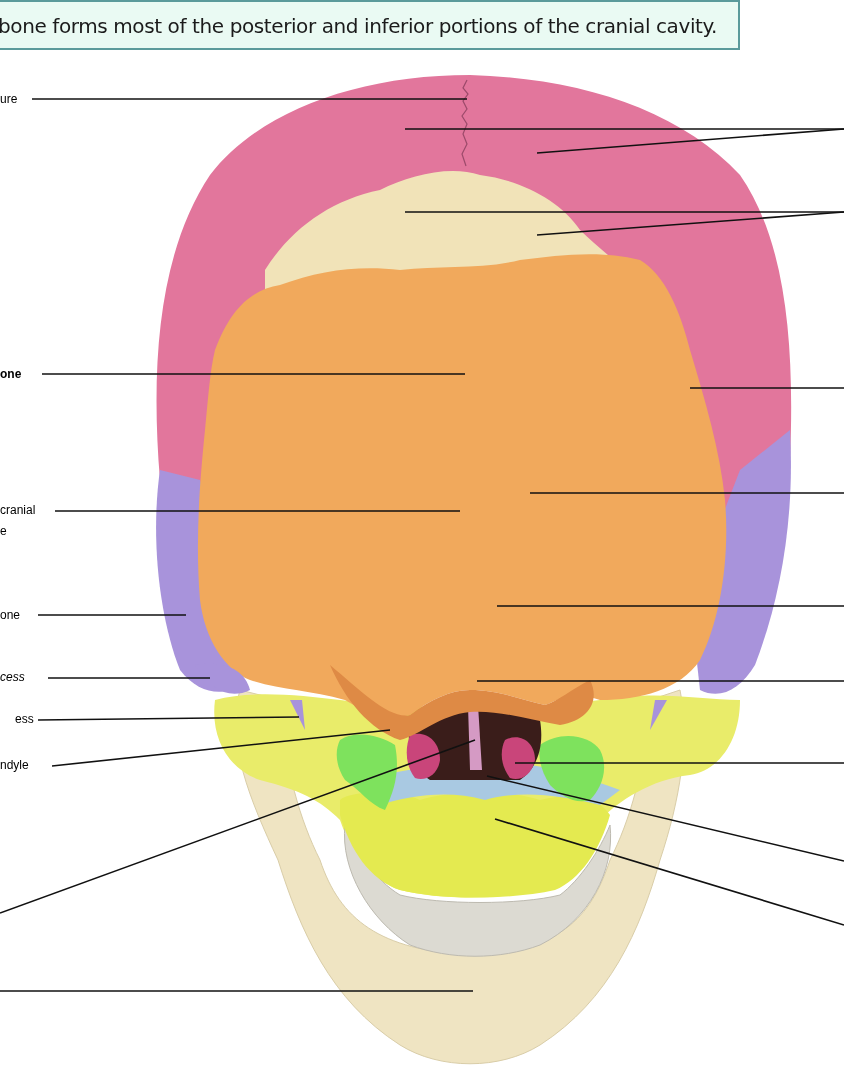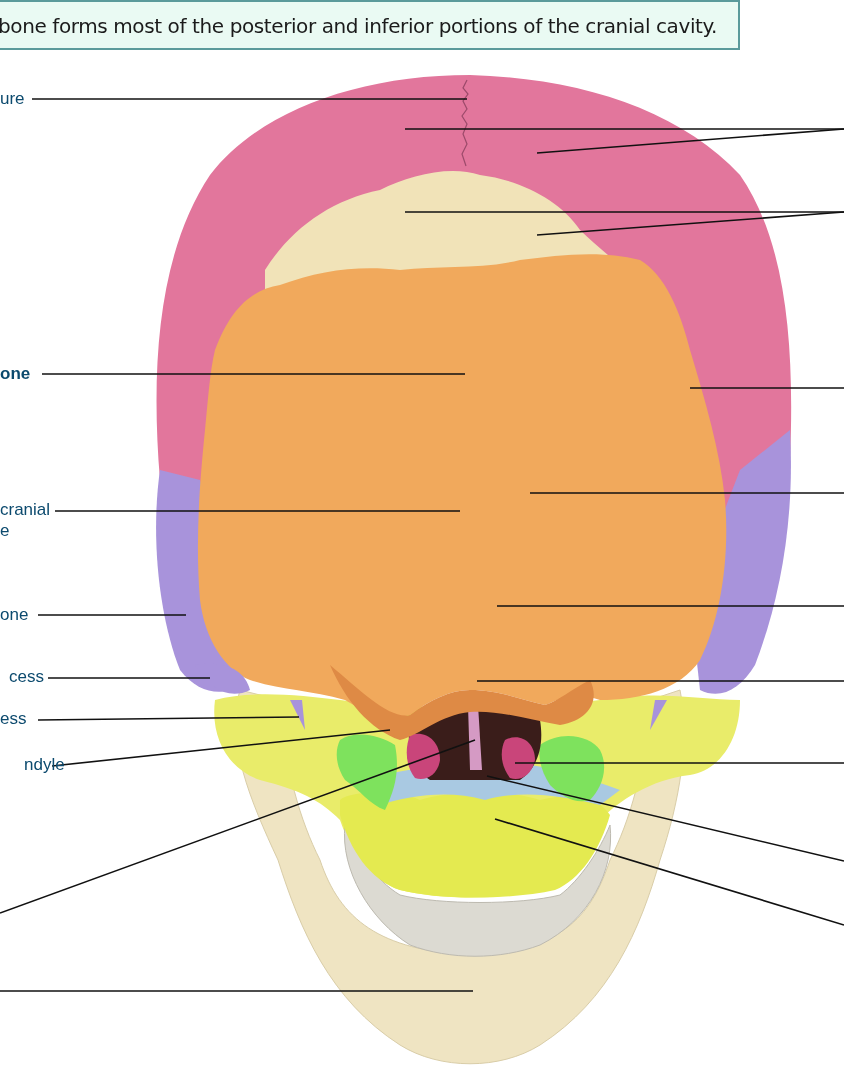--- a/index.html
+++ b/index.html
@@ -8,21 +8,21 @@
   .banner {
     position: absolute; left: -4px; top: 0; width: 744px; height: 50px;
     background: #eafaf3; border: 2px solid #5b9a9b; border-left: none;
     box-sizing: border-box;
   }
   .banner-text {
     position: absolute; left: 2px; top: 12px; font-size: 20px; color: #1b1b1b;
     font-family: "DejaVu Sans", sans-serif; letter-spacing: -0.4px; white-space: nowrap;
   }
   .label {
-    position: absolute; font-size: 17px; color: #0c4a6e; white-space: nowrap; line-height: 20px;
+    position: absolute; font-size: 12px; color: #000000; white-space: nowrap; line-height: 20px;
   }
   .label.bold { font-weight: bold; }
   svg.art { position: absolute; left: 0; top: 0; }
 </style>
 </head>
 <body>
 
 <div class="banner">
   <span class="banner-text">bone forms most of the posterior and inferior portions of the cranial cavity.</span>
 </div>
@@ -85,15 +85,15 @@
     <line x1="495" y1="819" x2="844" y2="925"></line>
     <line x1="0" y1="991" x2="473" y2="991"></line>
   </g>
 </svg>
 
 <div class="label" style="left:0;top:89px;">ure</div>
 <div class="label bold" style="left:0;top:364px;">one</div>
 <div class="label" style="left:0;top:500px;">cranial</div>
 <div class="label" style="left:0;top:521px;">e</div>
 <div class="label" style="left:0;top:605px;">one</div>
-<div class="label" style="left:9px;top:667px;">cess</div>
-<div class="label" style="left:0;top:709px;">ess</div>
-<div class="label" style="left:0;top:755px;padding-left:24px;">ndyle</div>
+<div class="label" style="left:0;top:667px;font-style:italic;">cess</div>
+<div class="label" style="left:0;top:709px;padding-left:15px;">ess</div>
+<div class="label" style="left:0;top:755px;">ndyle</div>
 
 </body></html>

